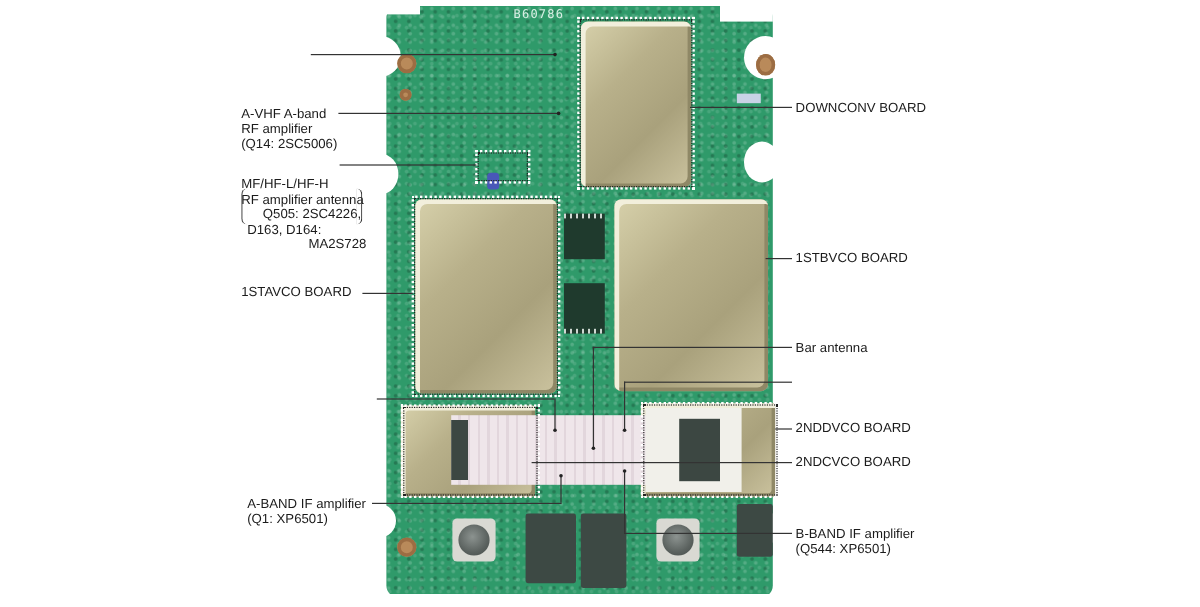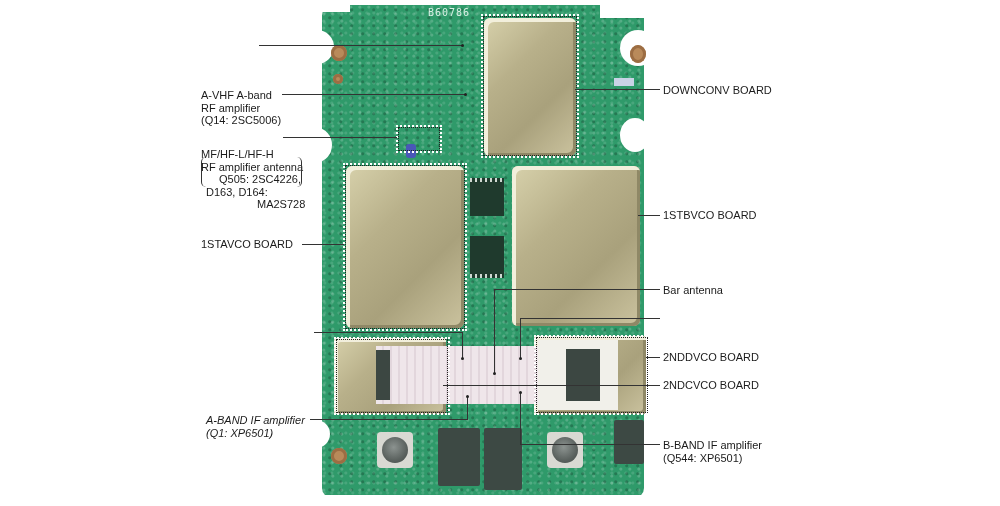--- a/index.html
+++ b/index.html
@@ -132,21 +132,21 @@
 
   <div class="label" style="left:201px;top:238px;">
     <div>1STAVCO BOARD</div>
   </div>
   <div class="hline" style="left:302px;top:244px;width:42px;"></div>
 
   <div class="hline" style="left:314px;top:332px;width:148px;"></div>
   <div class="vline" style="left:462px;top:332px;height:26px;"></div>
   <div class="dot" style="left:461px;top:357px;"></div>
 
-  <div class="label" style="left:206px;top:414px;font-style:italic;">
+  <div class="label" style="left:206px;top:414px;">
     <div>A-BAND IF amplifier</div>
     <div>(Q1: XP6501)</div>
   </div>
   <div class="hline" style="left:310px;top:419px;width:158px;"></div>
   <div class="vline" style="left:467px;top:396px;height:23px;"></div>
   <div class="dot" style="left:466px;top:395px;"></div>
 
   <div class="label" style="left:663px;top:84px;">
     <div>DOWNCONV BOARD</div>
   </div>

